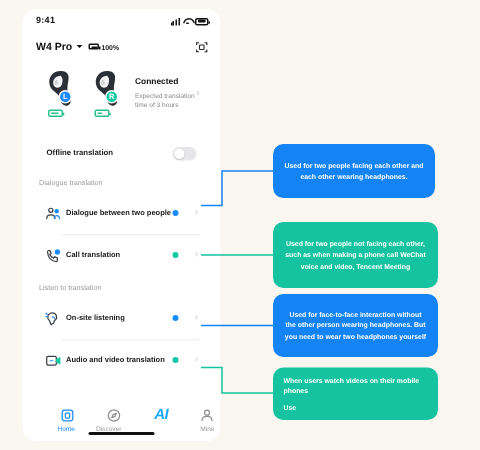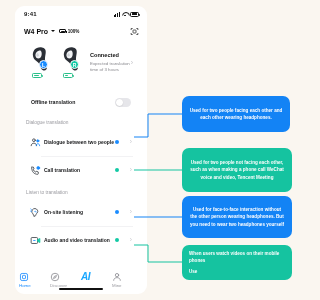--- a/index.html
+++ b/index.html
@@ -112,21 +112,21 @@
   .row-icon { width: 12px; height: 12px; flex: 0 0 12px; display:flex; align-items:center; justify-content:center; }
   .row-icon svg { display:block; }
   .row-label { flex: 1 1 auto; font-size: 5px; font-weight: bold; color: #17181a; line-height: 1.25; padding-left: 3px; }
   .row-chev { color:#c8c8cd; font-size: 6.5px; line-height:1; }
 
   
   .dot { position: absolute; width: 4px; height: 4px; border-radius: 50%; z-index: 6; }
 
   
   .tabbar { flex: 0 0 26px; display: flex; align-items: center; padding: 0 4px 3px; }
-  .tab { flex: 1 1 0; display: flex; flex-direction: column; align-items: flex-start; gap: 1.5px; }
+  .tab { flex: 1 1 0; display: flex; flex-direction: column; align-items: flex-end; gap: 1.5px; }
   .tab-ico { height: 11px; display:flex; align-items:flex-end; justify-content:center; }
   .tab-ico svg { display:block; }
   .tab-label { font-size: 4.4px; color: #9a9aa0; }
   .tab.active .tab-label { color: #1a8cff; }
   .ai-word { font-size: 10px; font-weight: bold; font-style: italic; color: #1aa7ff; letter-spacing: -.4px; }
   .homebar { position: absolute; left: 50%; transform: translateX(-50%); bottom: 4px; width: 44px; height: 2.2px; border-radius: 2px; background: #111; }
 
   
   .callout {
     position: absolute;

